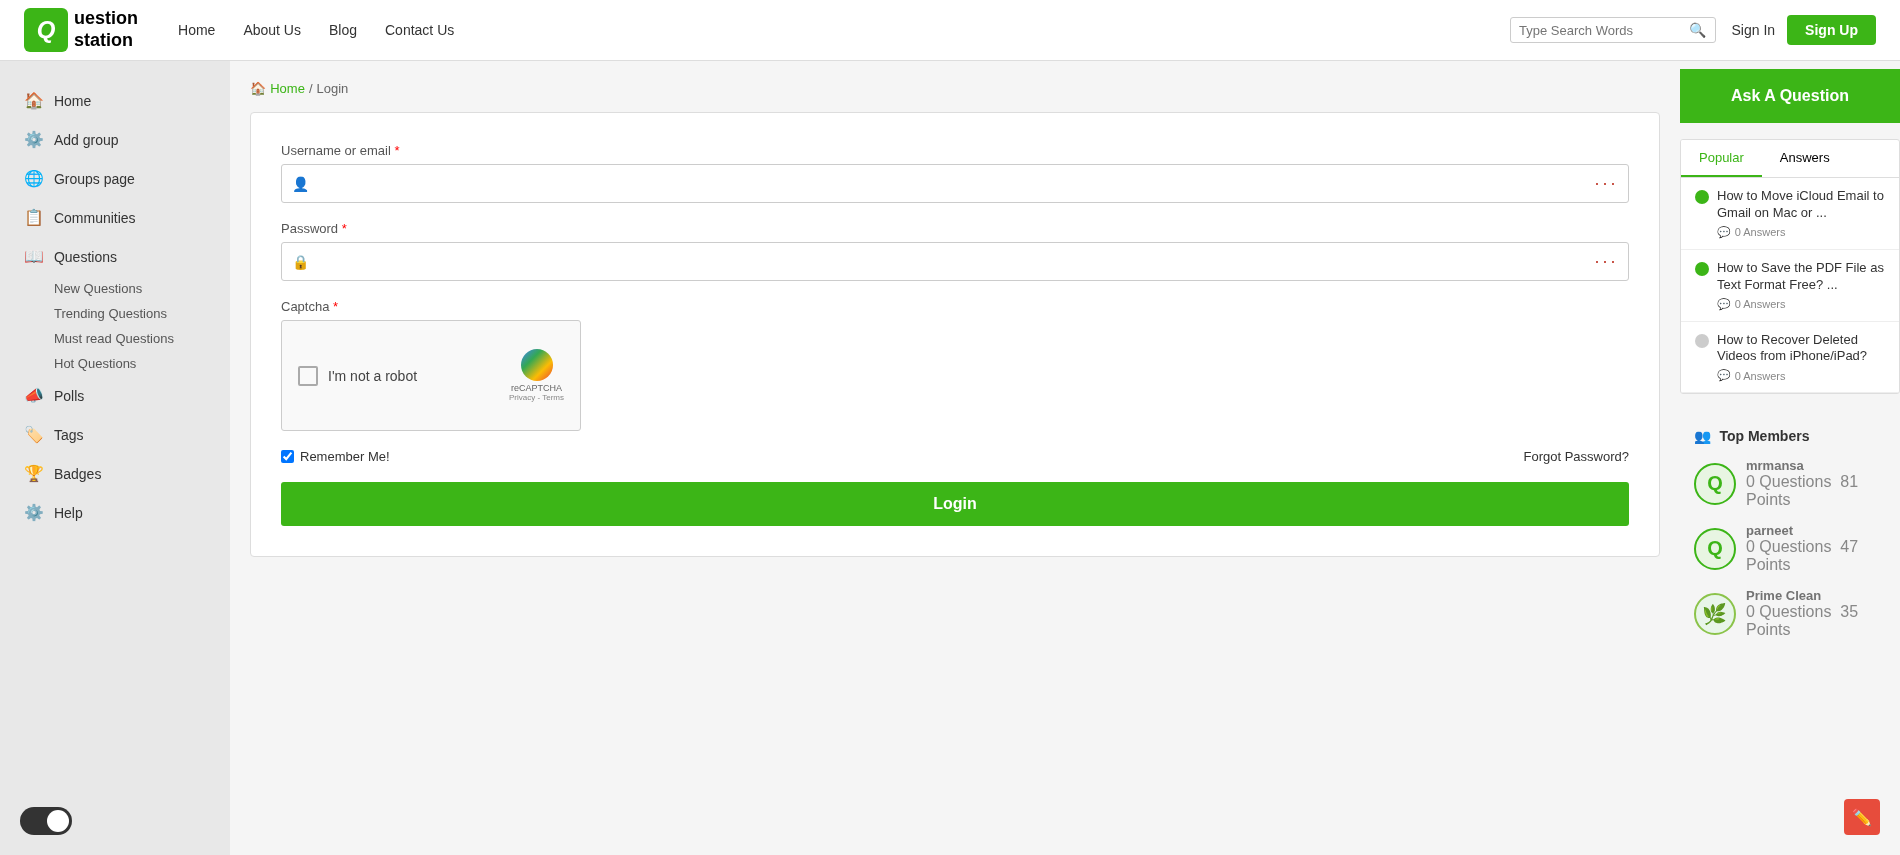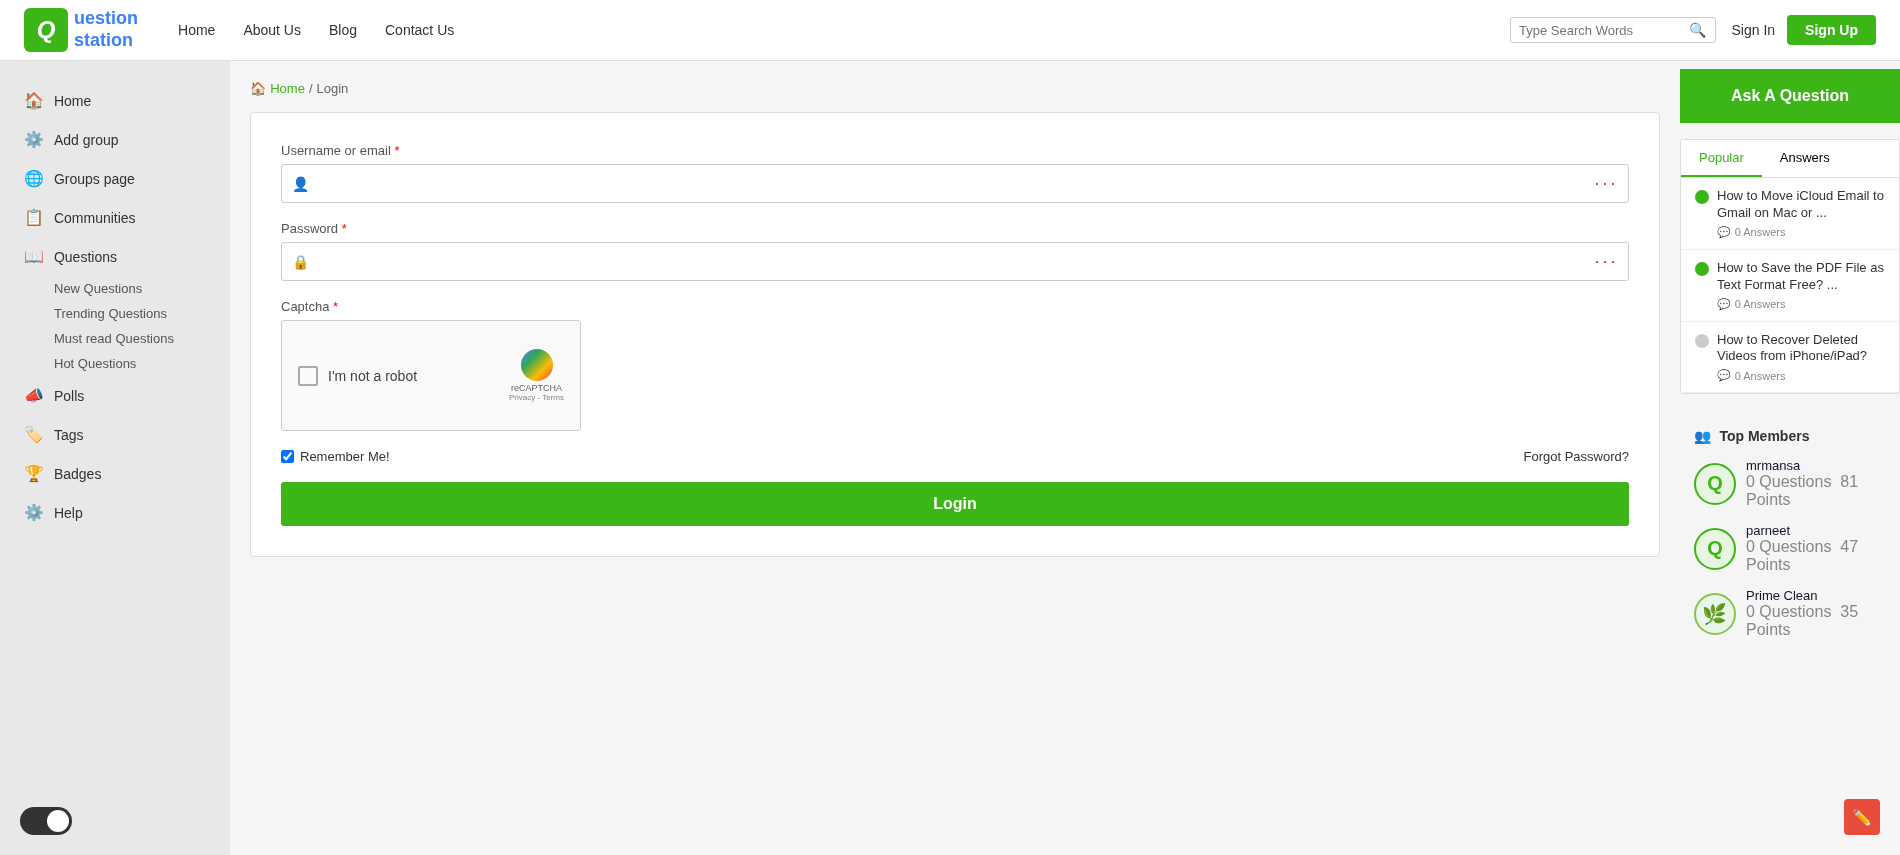--- a/index.html
+++ b/index.html
@@ -31,21 +31,21 @@
       justify-content: center;
       font-size: 24px;
       font-weight: bold;
       color: #fff;
       margin-right: 6px;
       font-style: italic;
     }
     .logo-text {
       font-size: 18px;
       font-weight: bold;
-      color: #3b82f6;
+      color: #000000;
       line-height: 1.2;
     }
     .nav-links {
       display: flex;
       align-items: center;
       gap: 28px;
       flex: 1;
     }
     .nav-links a {
       text-decoration: none;
@@ -347,22 +347,22 @@
       justify-content: center;
       background: #e8f5e2;
     }
     .avatar-q {
       font-size: 20px;
       font-weight: bold;
       color: #3cb517;
     }
     .member-name {
       font-size: 13px;
-      color: #0f172a;
-      font-weight: normal;
+      color: #737373;
+      font-weight: bold;
     }
     .member-stats {
       font-size: 16px;
       color: #888;
     }
 
     
     .dark-toggle {
       position: fixed;
       bottom: 20px;

